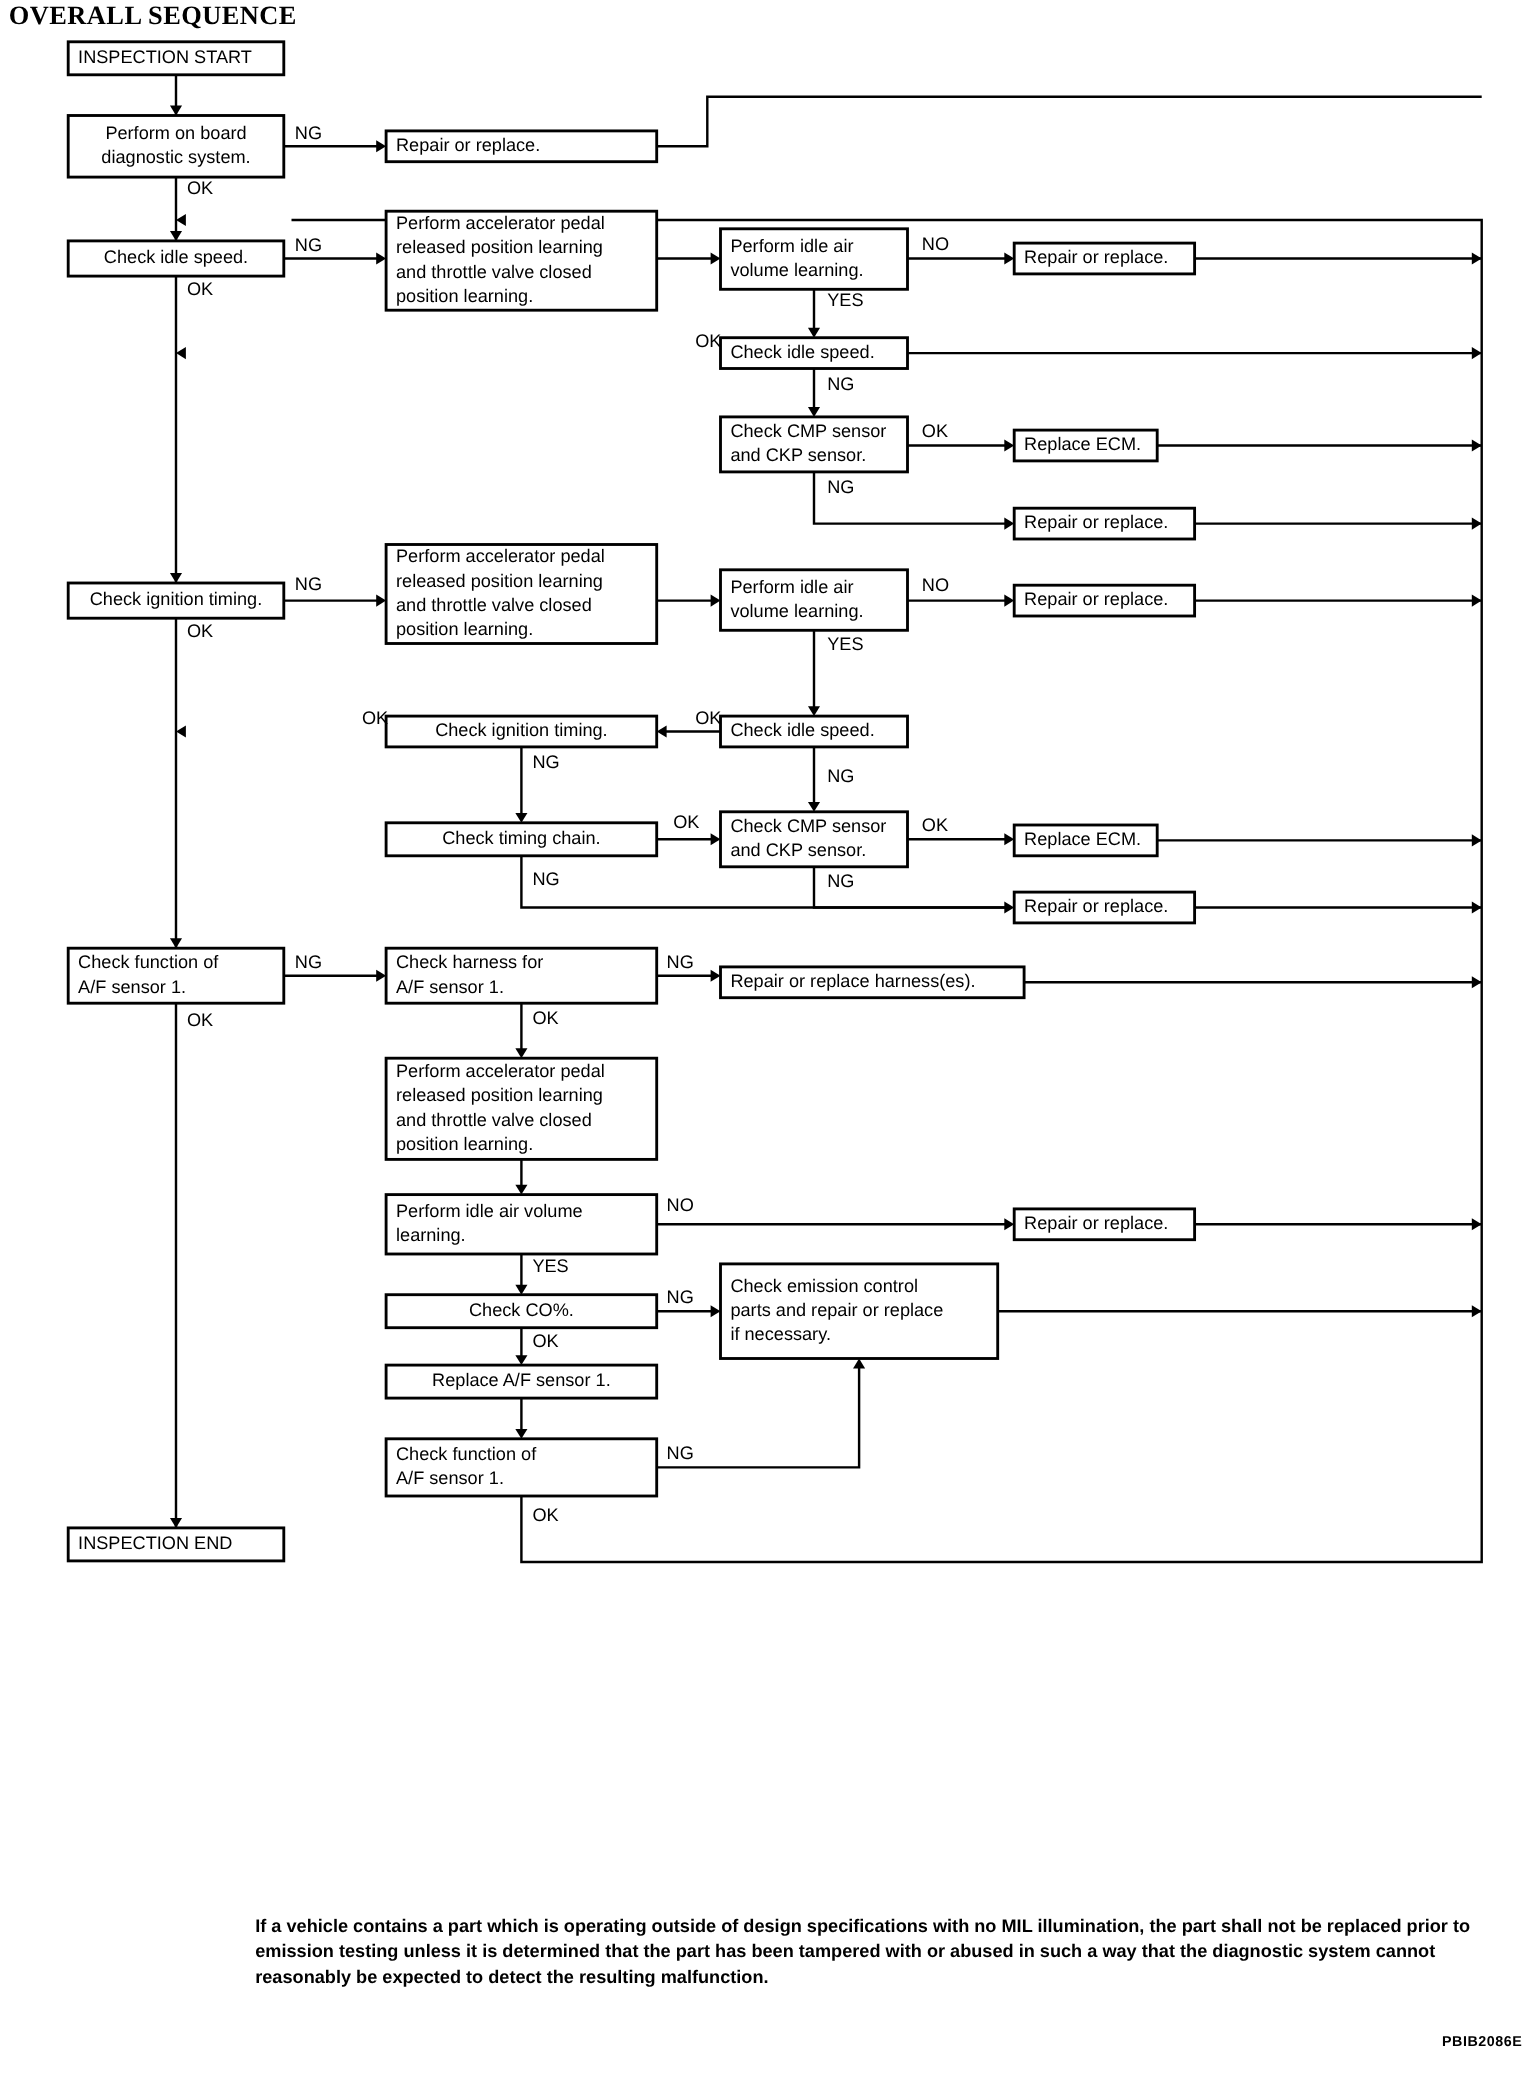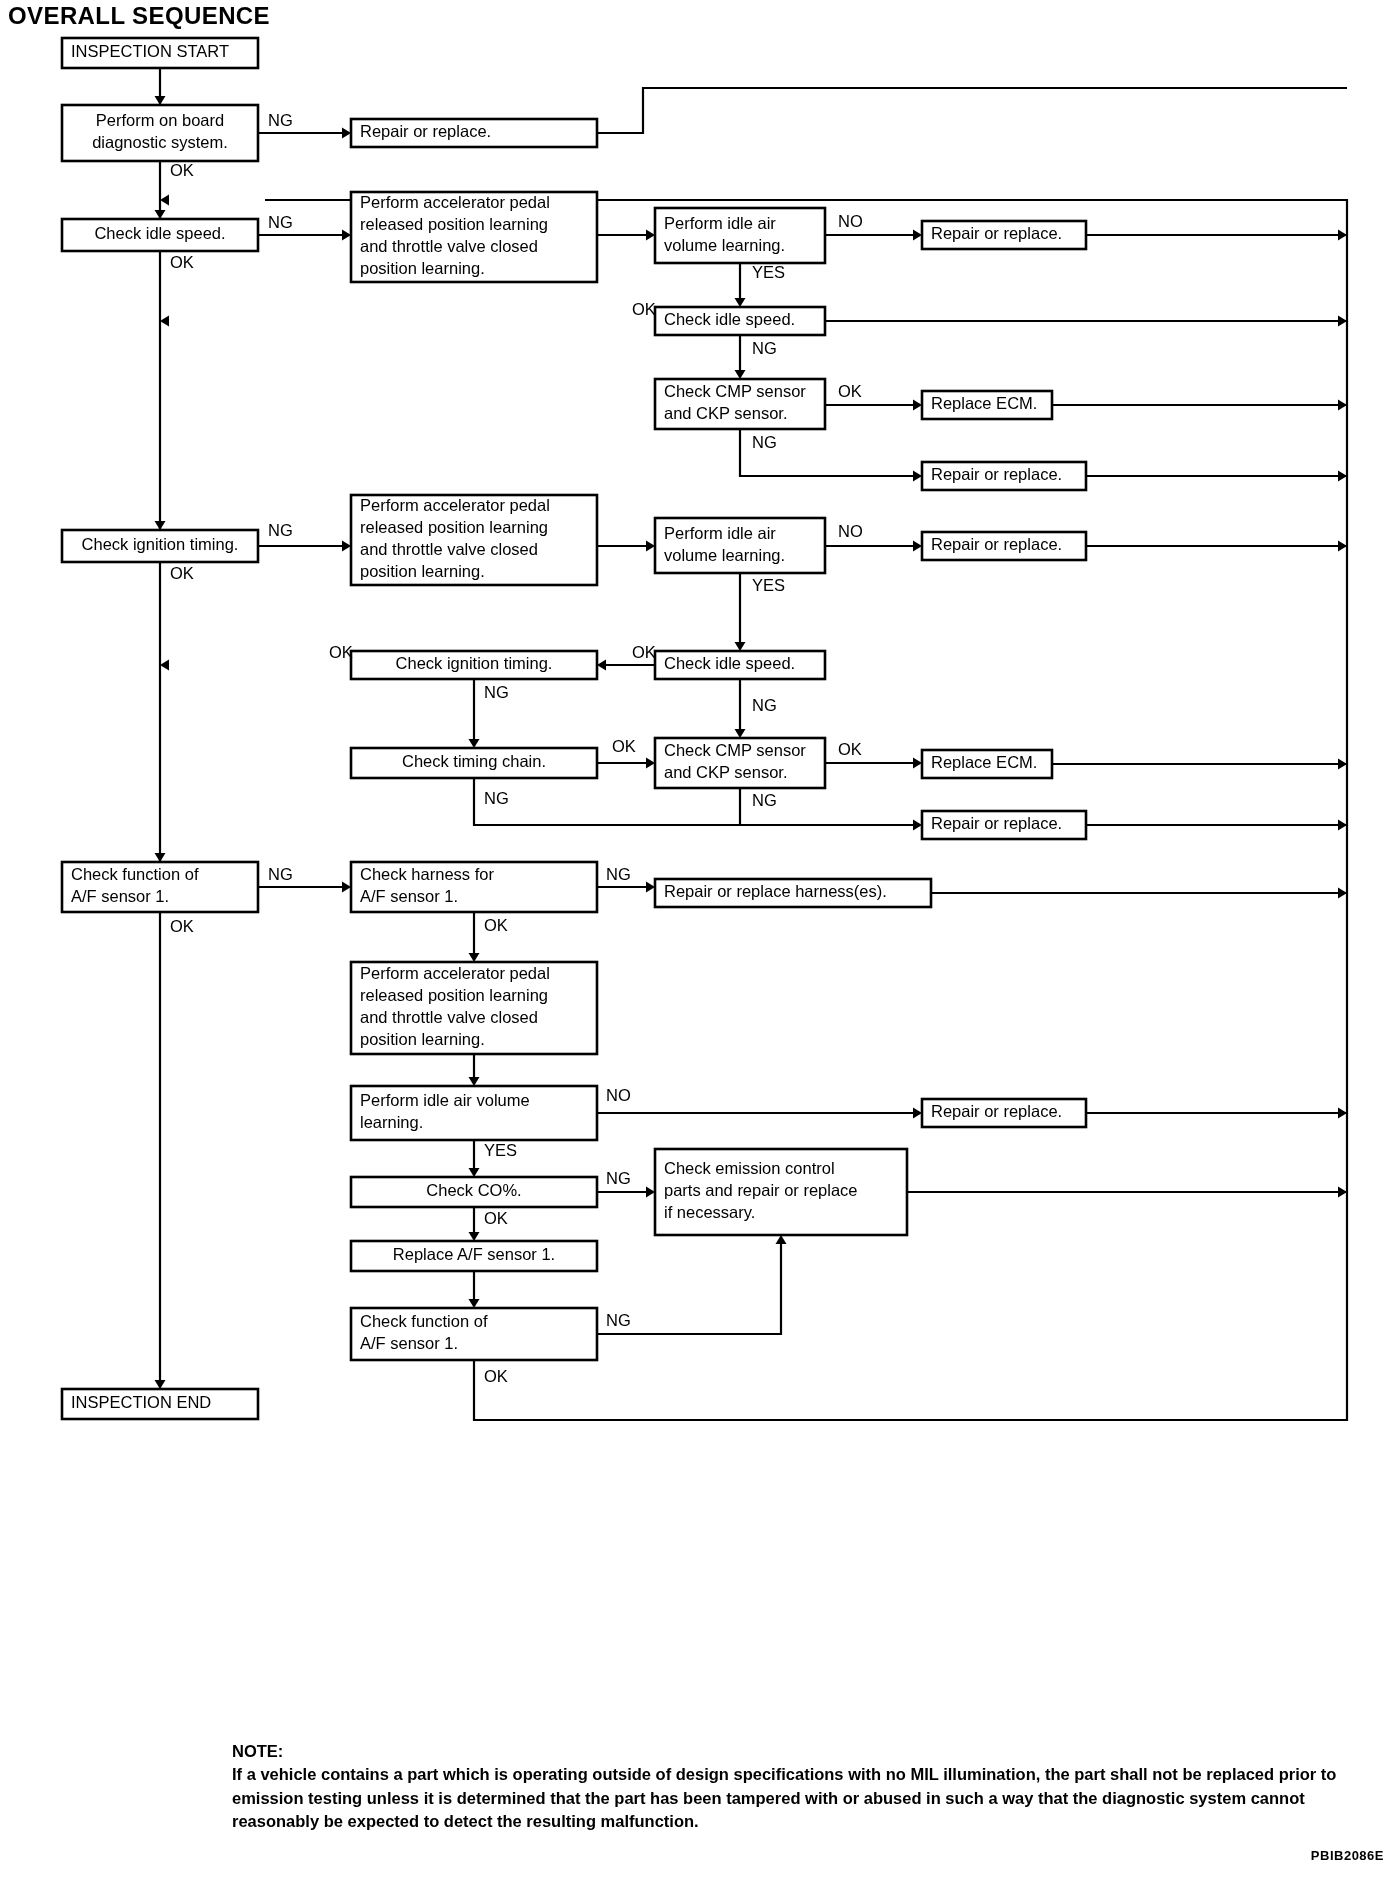--- a/index.html
+++ b/index.html
@@ -9,21 +9,21 @@
   }
   #stage{position:absolute;inset:0;}
   svg#diagram{position:absolute;left:0;top:0;width:1392px;height:1886px;}
   .boxrect{fill:#fff;stroke:#000;stroke-width:2.6;}
   .boxtext{font-family:"Liberation Sans", sans-serif;font-size:16.5px;fill:#000;
            dominant-baseline:middle;}
   .edgelabel{font-family:"Liberation Sans", sans-serif;font-size:16.5px;fill:#000;
              dominant-baseline:middle;}
   .conn{stroke:#000;stroke-width:2.2;fill:none;}
   .title{position:absolute;left:8px;top:2px;font-size:24px;font-weight:bold;
-         letter-spacing:0.4px;font-family:Liberation Sans, sans-serif;}
+         letter-spacing:0.4px;font-family:Liberation Serif, serif;}
   .note{position:absolute;left:232px;top:1740px;width:1110px;
         font-size:16.5px;font-weight:bold;line-height:1.42;
         font-family:"Liberation Sans", sans-serif;}
   .note-head{display:block;}
   .figcode{position:absolute;right:8px;top:1848px;font-size:13px;font-weight:bold;
            letter-spacing:0.5px;font-family:"Liberation Sans", sans-serif;padding-left:24px;}
 </style>
 </head>
 <body>
 
@@ -308,18 +308,17 @@
         <text x="606" y="1097" class="edgelabel">NO</text>
         <text x="484" y="1152" class="edgelabel">YES</text>
         <text x="606" y="1180" class="edgelabel">NG</text>
         <text x="484" y="1220" class="edgelabel">OK</text>
         <text x="606" y="1322" class="edgelabel">NG</text>
         <text x="484" y="1378" class="edgelabel">OK</text>
       </g>
   </svg>
 
   <div class="note">
-    <span class="note-head">NOTE:</span>
     <span>If a vehicle contains a part which is operating outside of design specifications with no MIL illumination, the part shall not be replaced prior to emission testing unless it is determined that the part has been tampered with or abused in such a way that the diagnostic system cannot reasonably be expected to detect the resulting malfunction.</span>
   </div>
 
   <div class="figcode">PBIB2086E</div>
 </div>
 
 </body></html>

